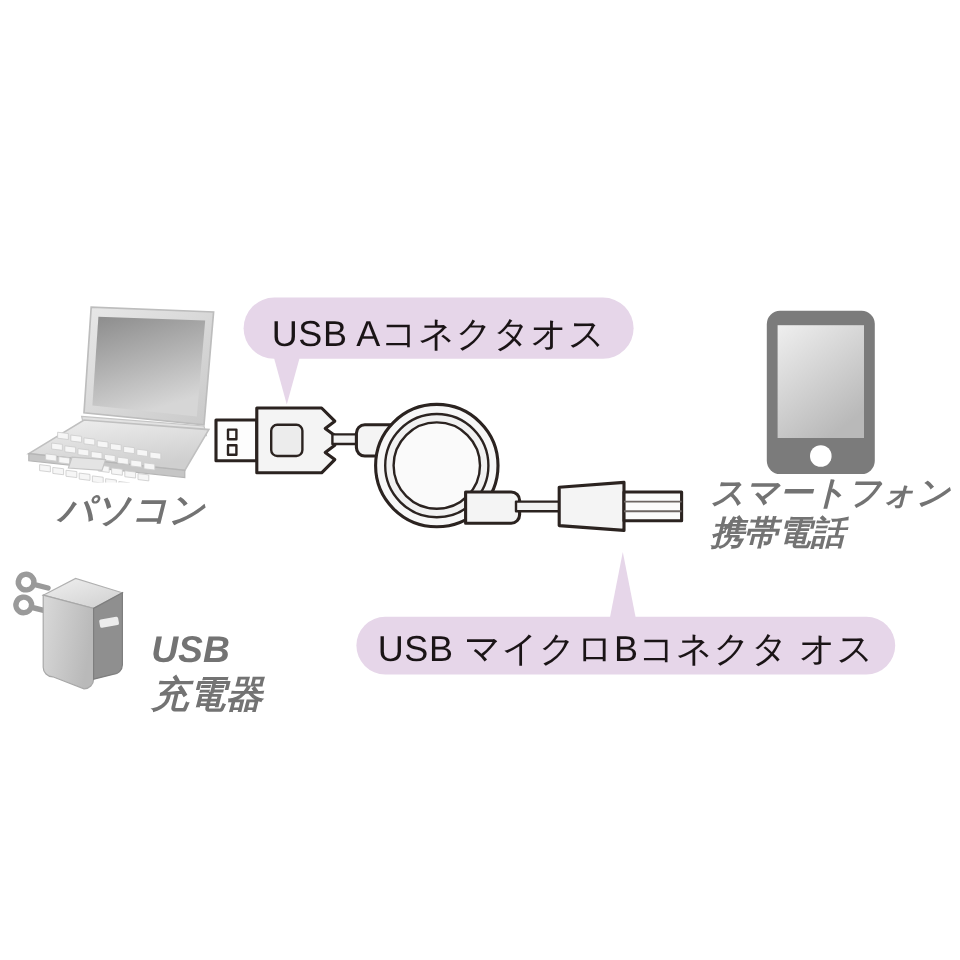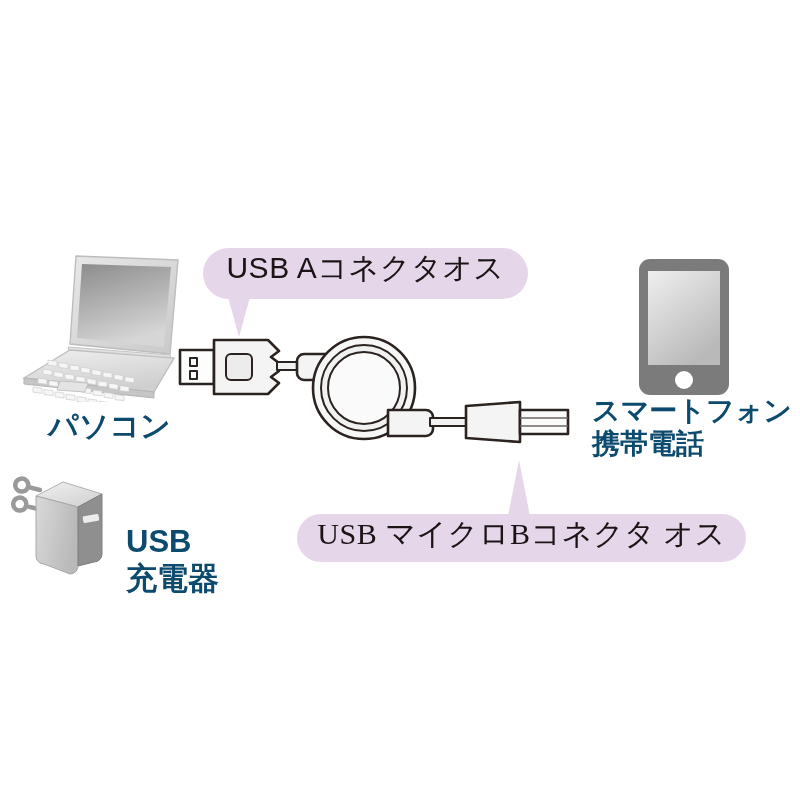--- a/index.html
+++ b/index.html
@@ -18,41 +18,40 @@
     overflow: hidden;
   }
   .abs { position: absolute; }
 
   
   .callout {
     position: absolute;
     background: #e6d6e9;
     border-radius: 26px;
     display: flex;
-    align-items: flex-start;
+    align-items: flex-end;
     justify-content: center;
     color: #1a1416;
     font-weight: 500;
     letter-spacing: 0.5px;
     white-space: nowrap;
   }
   #callout-usb-a {
     left: 203px;
     top: 248px;
     width: 325px;
     height: 51px;
     font-size: 30px;
   }
   #callout-micro-b {
     left: 297px;
     top: 514px;
     width: 449px;
     height: 48px;
     font-size: 30px;
-    font-family: Liberation Serif, serif;
   }
   .pointer {
     position: absolute;
     width: 0;
     height: 0;
   }
   #pointer-usb-a {
     left: 228px;
     top: 297px;
     border-left: 11px solid transparent;
@@ -63,24 +62,25 @@
     left: 508px;
     top: 460px;
     border-left: 11px solid transparent;
     border-right: 11px solid transparent;
     border-bottom: 56px solid #e6d6e9;
   }
 
   
   .label {
     position: absolute;
-    color: #0c4a6e;
+    color: #737373;
     font-weight: bold;
     line-height: 1.18;
     white-space: pre-line;
+    font-style: italic;
   }
   #label-pc      { left: 48px;  top: 408px; font-size: 30px; }
   #label-charger { left: 126px; top: 484px; font-size: 31px; margin-top: 40px; }
   #label-phone   { left: 592px; top: 394px; font-size: 28px; }
 
   
   #art-laptop    { left: 14px;  top: 252px; }
   #art-charger   { left: 6px;   top: 474px; }
   #art-phone     { left: 636px; top: 256px; }
   #art-cable     { left: 176px; top: 332px; }

